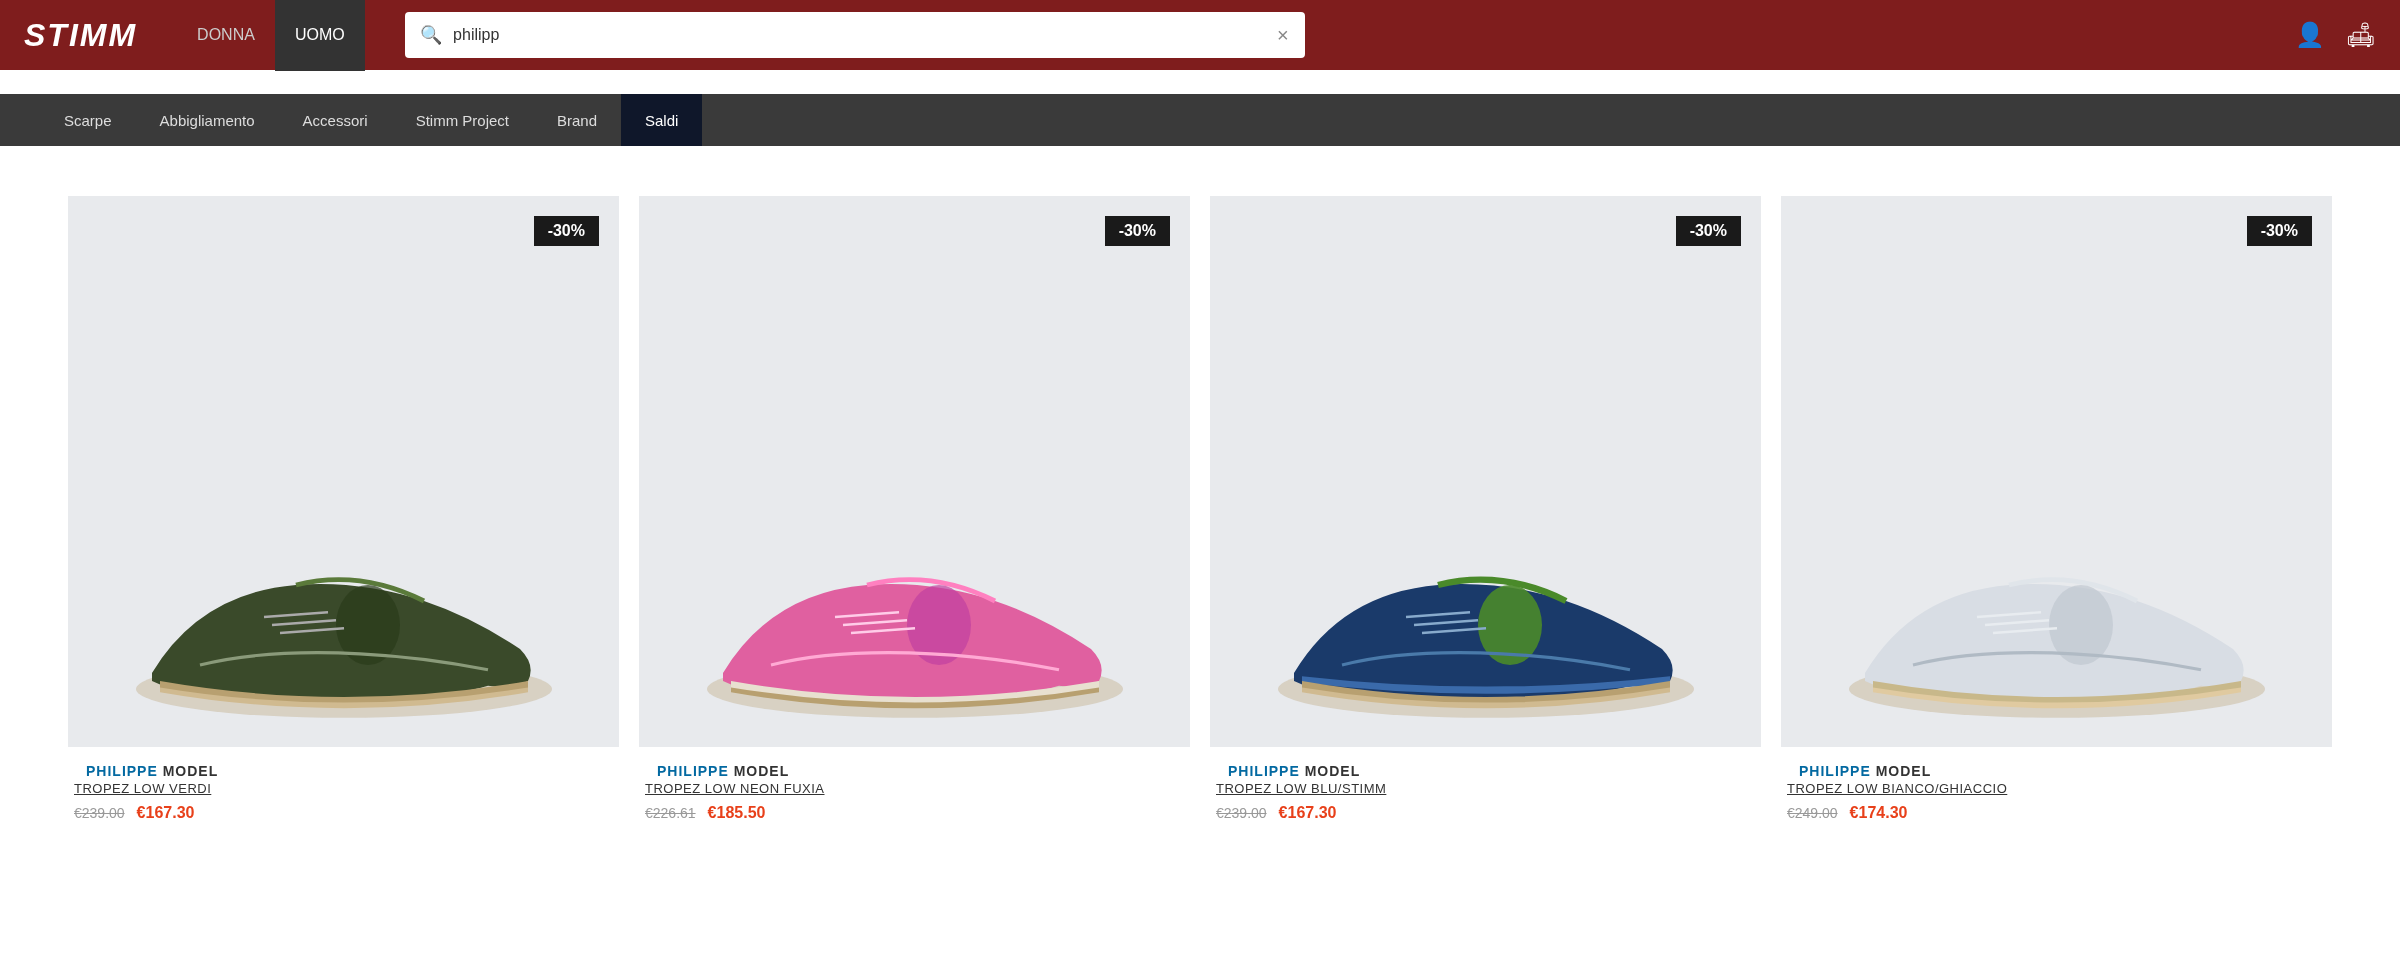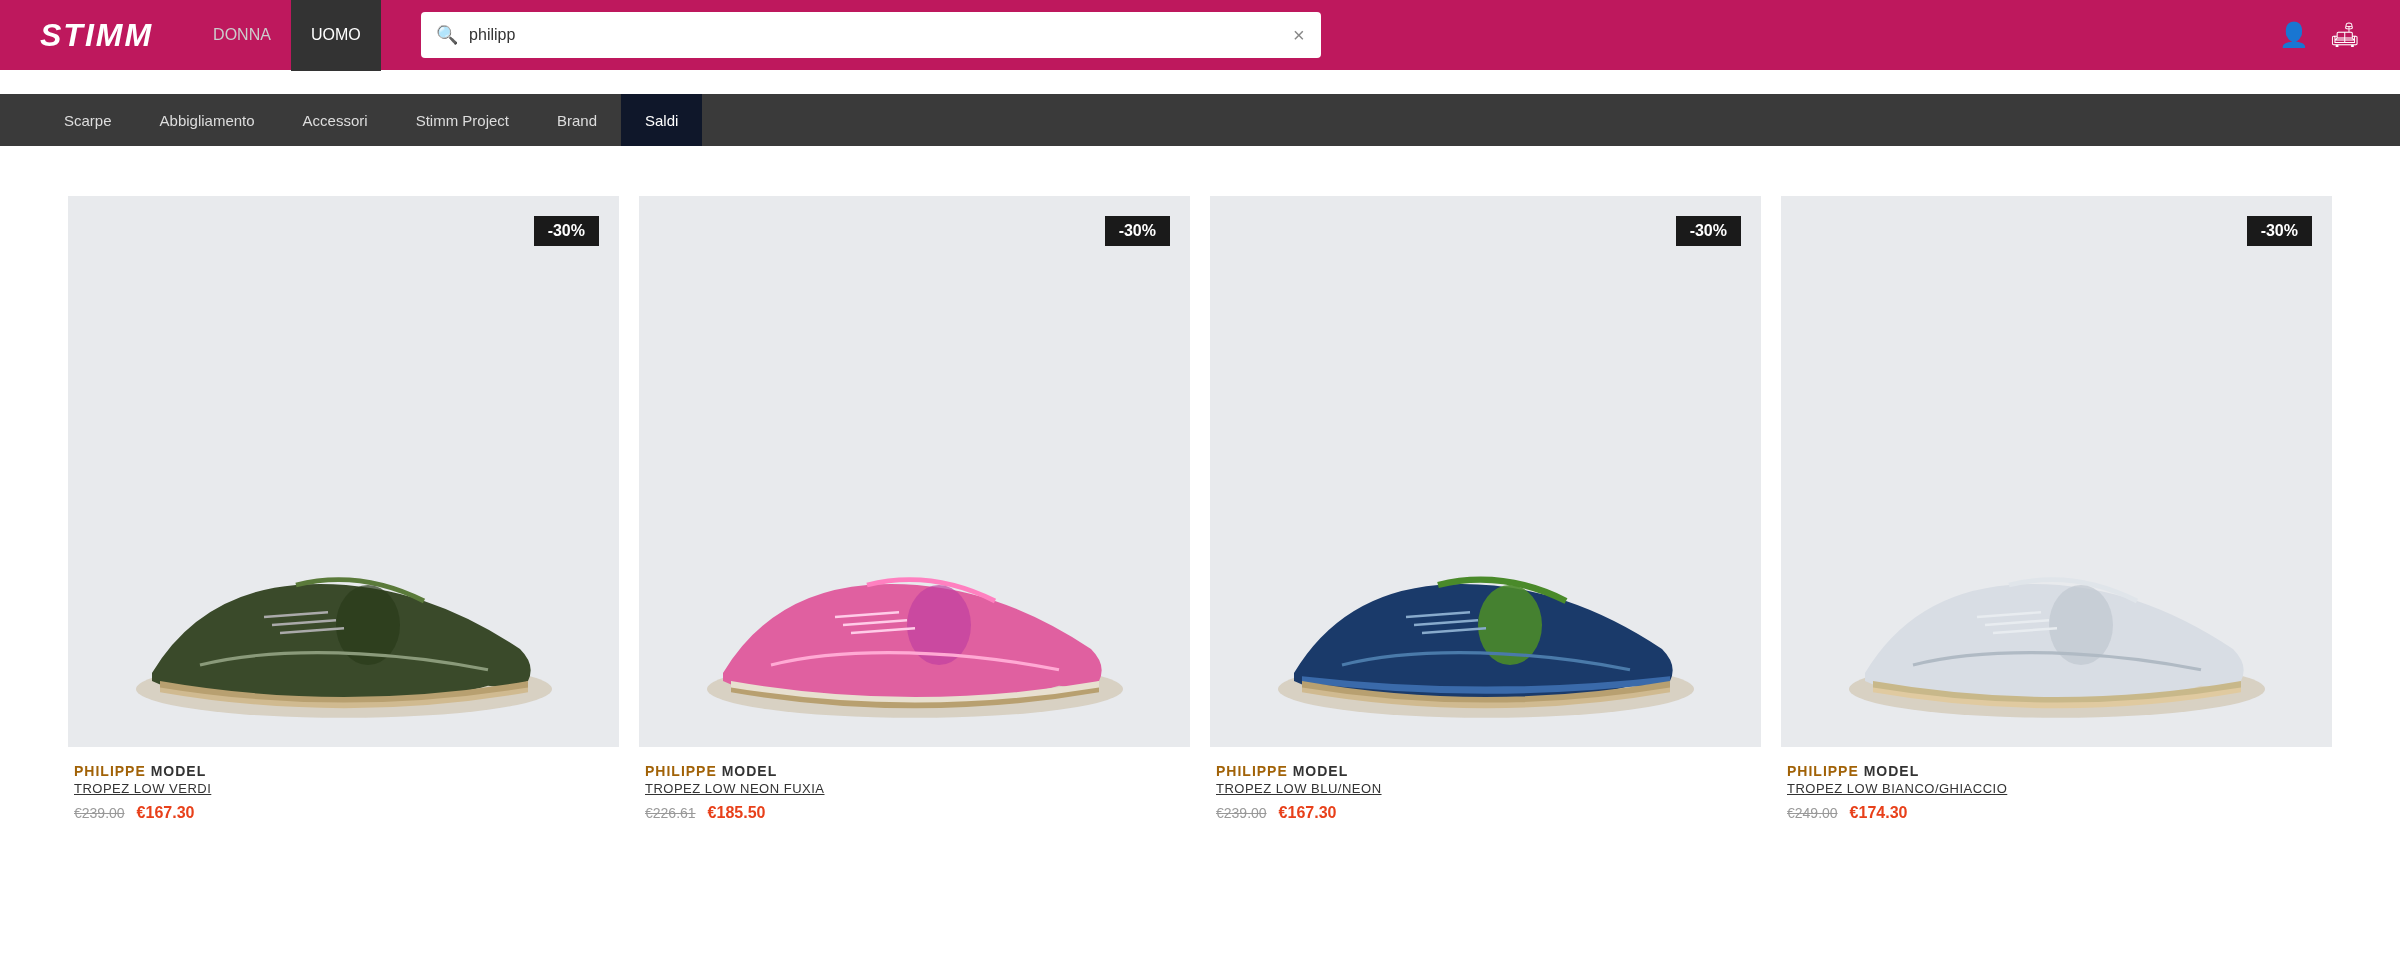--- a/index.html
+++ b/index.html
@@ -1,23 +1,23 @@
 <!DOCTYPE html>
 <html><head>
   <meta charset="utf-8">
   <style>
     * { margin: 0; padding: 0; box-sizing: border-box; }
     body { font-family: Arial, Helvetica, sans-serif; background: #fff; width: 2400px; }
 
     
     .top-nav {
-      background: #be185d;
-      display: flex;
-      align-items: center;
-      padding: 0 40px;
+      background: #7f1d1d;
+      display: flex;
+      align-items: center;
+      padding: 0 24px;
       height: 70px;
       gap: 30px;
     }
     .logo {
       color: #fff;
       font-size: 32px;
       font-weight: 900;
       letter-spacing: 2px;
       font-style: italic;
       margin-right: 10px;
@@ -156,21 +156,22 @@
     .product-info {
       padding: 16px 6px 0;
     }
     .brand-name {
       font-size: 14px;
       font-weight: 700;
       color: #333;
       letter-spacing: 1px;
     }
     .brand-name span.highlight {
-      color: #a16207;
+      color: #0369a1;
+      margin-left: 12px;
     }
     .product-name {
       font-size: 13px;
       color: #333;
       margin-top: 2px;
       letter-spacing: 0.5px;
       text-decoration: underline;
     }
     .price-row {
       display: flex;
@@ -308,21 +309,21 @@
           <line x1="110" y1="85" x2="150" y2="82" stroke="#88aacc" stroke-width="1.5"></line>
           <path d="M35 115 Q150 135 265 115 L265 120 Q150 140 35 120 Z" fill="#b8a070"></path>
           <path d="M35 119 Q150 138 265 119 L265 122 Q150 142 35 122 Z" fill="#d0ba90"></path>
         </svg>
       </div>
     </div>
     <div class="product-info">
       <div class="brand-name">
         <span class="highlight">PHILIPPE</span><span> MODEL</span>
       </div>
-      <div class="product-name">TROPEZ LOW BLU/NEON</div>
+      <div class="product-name">TROPEZ LOW BLU/STIMM</div>
       <div class="price-row">
         <span class="price-original">€239.00</span>
         <span class="price-sale">€167.30</span>
       </div>
     </div>
   </div>
 
   <div class="product-card">
     <div class="product-image-wrap">
       <div class="discount-badge">-30%</div>

